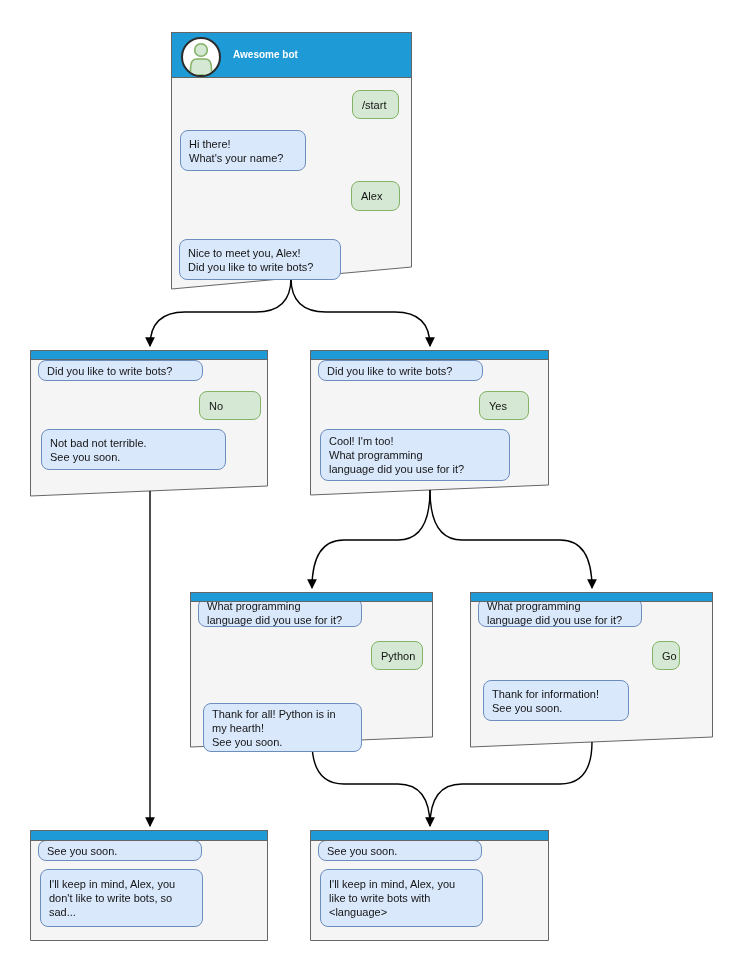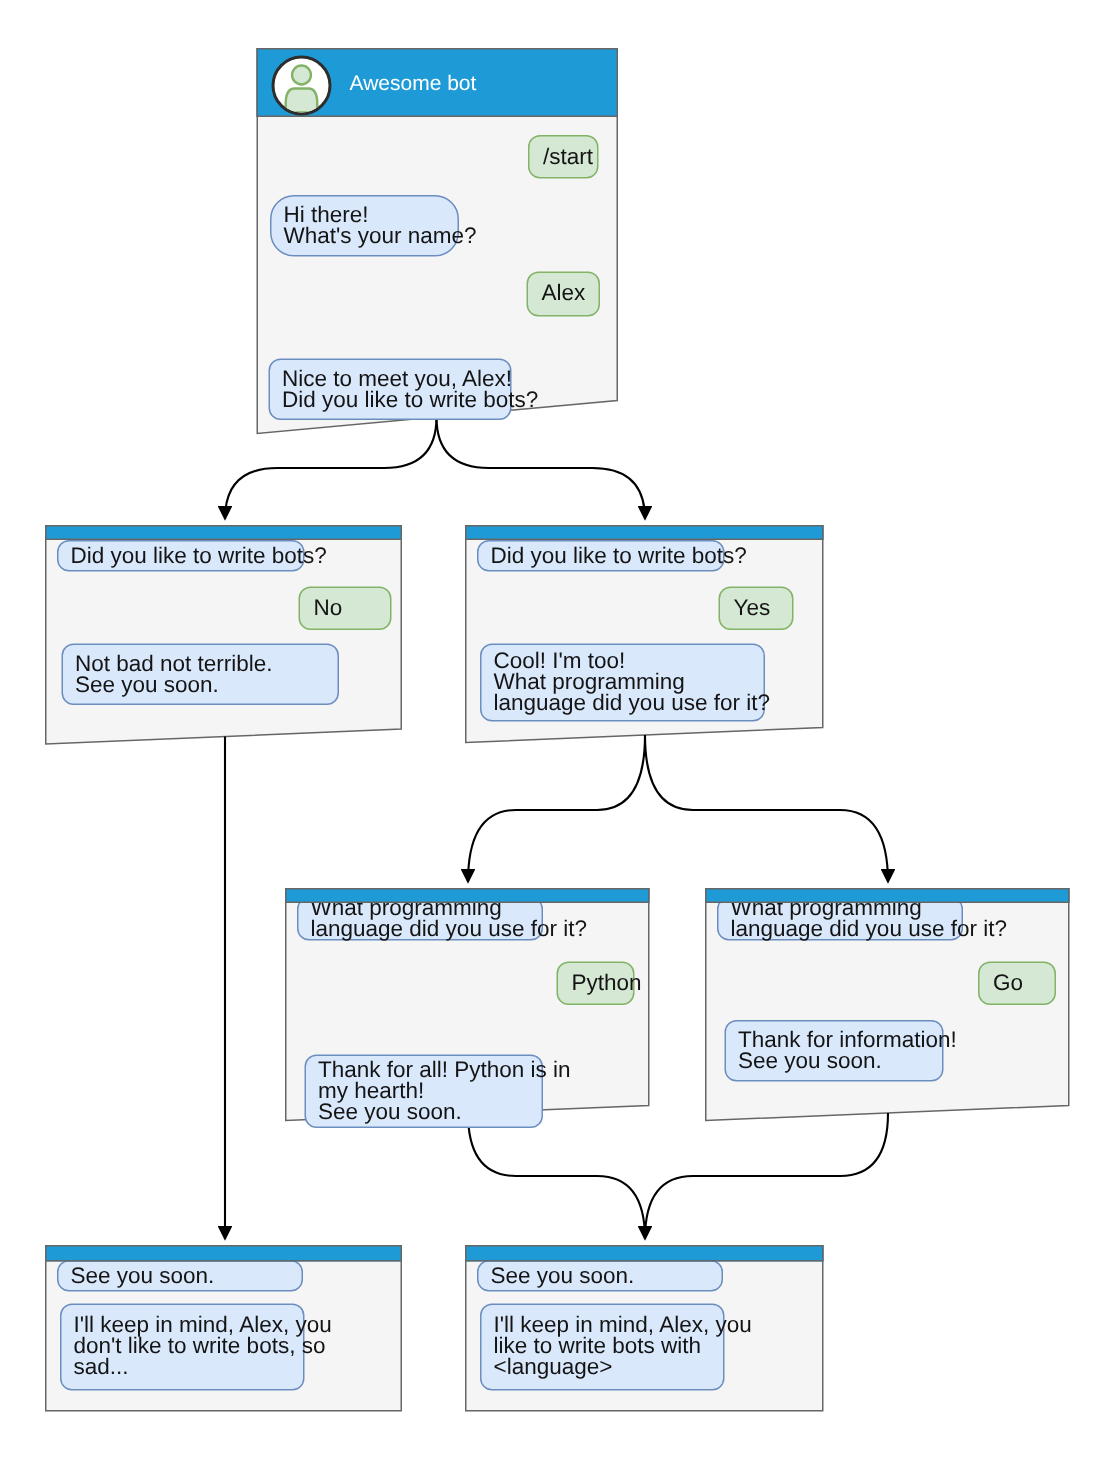--- a/index.html
+++ b/index.html
@@ -3,29 +3,29 @@
 <meta charset="utf-8">
 <style>
   html,body { margin:0; padding:0; background:#ffffff; }
   .canvas {
     position:relative; width:743px; height:971px; background:#ffffff;
     font-family:"Liberation Sans", sans-serif; overflow:hidden;
   }
   .underlay { position:absolute; left:0; top:0; }
   .bubble {
     position:absolute; box-sizing:border-box; border-radius:8px;
-    font-size:15px; line-height:14px; white-space:pre; color:#141414;
+    font-size:11px; line-height:14px; white-space:pre; color:#141414;
     display:flex; align-items:center;
   }
   .bubble.bot  { background:#dae8fc; border:1px solid #6c8ebf; padding:0 8px; }
   .bubble.user { background:#d5e8d4; border:1px solid #82b366; padding:0 9px; }
   .hdr { position:absolute; box-sizing:border-box; background:#1e9bd7; border:1px solid #666666; }
   .title {
     position:absolute; left:233px; top:32px; height:46px; line-height:46px;
-    color:#ffffff; font-weight:normal; font-size:14px;
+    color:#ffffff; font-weight:bold; font-size:10px;
   }
   .avatar {
     position:absolute; left:181px; top:37px; width:40px; height:40px;
     box-sizing:border-box; border-radius:50%; background:#ffffff;
     border:2px solid #2d2d2d; overflow:hidden;
   }
   .avatar svg { display:block; width:100%; height:100%; }
 </style>
 </head>
 <body>
@@ -52,21 +52,21 @@
       <path d="M291,278 Q291,312 326,312 L395,312 Q430,312 430,346" marker-end="url(#arrh)"></path>
       <path d="M150,491 L150,826" marker-end="url(#arrh)"></path>
       <path d="M430,490 Q430,540 398,540 L344,540 Q312,540 312,588" marker-end="url(#arrh)"></path>
       <path d="M430,490 Q430,540 462,540 L560,540 Q592,540 592,588" marker-end="url(#arrh)"></path>
       <path d="M312,742 Q312,784 344,784 L398,784 Q430,784 430,826" marker-end="url(#arrh)"></path>
       <path d="M592,742 Q592,784 560,784 L462,784 Q430,784 430,826"></path>
     </g>
   </svg>
 
   <div class="bubble user" style="left:352px; top:90px;  width:47px;  height:29px;">/start</div>
-  <div class="bubble bot" style="left:180px; top:130px; width:126px; height:41px;border-radius:16px;">Hi there!
+  <div class="bubble bot" style="left:180px; top:130px; width:126px; height:41px;">Hi there!
 What's your name?</div>
   <div class="bubble user" style="left:351px; top:181px; width:49px;  height:30px;">Alex</div>
   <div class="bubble bot" style="left:179px; top:220px; width:162px; height:41px;margin-top:19px;">Nice to meet you, Alex!
 Did you like to write bots?</div>
 
   <div class="bubble bot" style="left:38px;  top:360px; width:165px; height:21px;">Did you like to write bots?</div>
   <div class="bubble user" style="left:199px; top:391px; width:62px;  height:29px;">No</div>
   <div class="bubble bot" style="left:41px;  top:429px; width:185px; height:41px;">Not bad not terrible.
 See you soon.</div>
 
@@ -78,21 +78,21 @@
 
   <div class="bubble bot" style="left:198px; top:598px; width:164px; height:29px;">What programming
 language did you use for it?</div>
   <div class="bubble user" style="left:371px; top:641px; width:52px;  height:29px;">Python</div>
   <div class="bubble bot" style="left:203px; top:680px; width:159px; height:49px;margin-top:23px;">Thank for all! Python is in
 my hearth!
 See you soon.</div>
 
   <div class="bubble bot" style="left:478px; top:598px; width:164px; height:29px;">What programming
 language did you use for it?</div>
-  <div class="bubble user" style="left:652px; top:641px; width:52px;  height:29px;">Go</div>
+  <div class="bubble user" style="left:652px; top:641px; width:28px;  height:29px;">Go</div>
   <div class="bubble bot" style="left:483px; top:680px; width:146px; height:41px;">Thank for information!
 See you soon.</div>
 
   <div class="bubble bot" style="left:38px;  top:840px; width:164px; height:21px;">See you soon.</div>
   <div class="bubble bot" style="left:40px;  top:869px; width:163px; height:58px;">I'll keep in mind, Alex, you
 don't like to write bots, so
 sad...</div>
 
   <div class="bubble bot" style="left:318px; top:840px; width:164px; height:21px;">See you soon.</div>
   <div class="bubble bot" style="left:320px; top:869px; width:163px; height:58px;">I'll keep in mind, Alex, you

